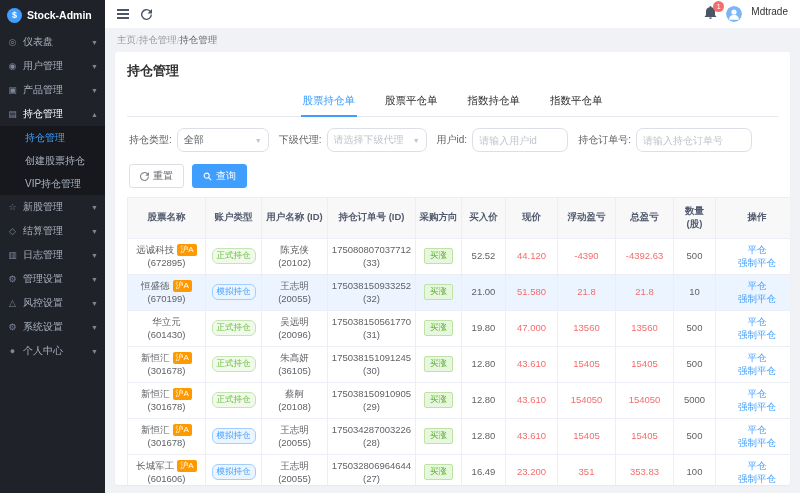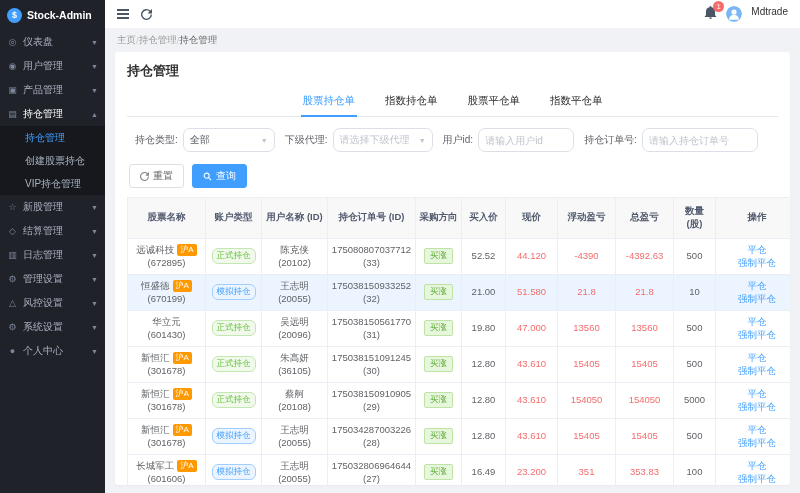--- a/index.html
+++ b/index.html
@@ -41,21 +41,21 @@
   .content{flex:1;padding:0 10px 8px;overflow:hidden}
   .card{background:#fff;border-radius:3px;height:100%;padding:8px 12px;overflow:hidden;box-shadow:0 1px 2px rgba(0,0,0,.04)}
   .page-title{font-size:13px;font-weight:bold;color:#303133;padding:2px 0 9px}
 
   .tabs{display:flex;justify-content:center;gap:26px;border-bottom:1px solid #e4e7ed;margin-bottom:11px}
   .tab{padding:5px 2px 7px;font-size:10.5px;color:#303133;cursor:pointer;border-bottom:2px solid transparent;margin-bottom:-1px}
   .tab.active{color:#409eff;border-bottom-color:#409eff}
 
   .filters{display:flex;align-items:center;margin:0 0 9px;font-size:10px;color:#606266}
   .f-label{white-space:nowrap;margin:0 5px 0 10px}
-  .f-label:first-child{margin-left:8px}
+  .f-label:first-child{margin-left:2px}
   .ctrl{height:24px;border:1px solid #dcdfe6;border-radius:7px;background:#fff;display:flex;align-items:center;padding:0 6px;font-size:10px;color:#606266;cursor:pointer}
   .ctrl .caret{margin-left:auto;color:#c0c4cc;font-size:7px;padding-left:4px}
   .ctrl.is-placeholder .sel-value{color:#c0c4cc}
   .ctrl input{border:none;outline:none;width:100%;font-size:10px;color:#606266;font-family:inherit;background:transparent}
   .ctrl input::placeholder{color:#c0c4cc}
 
   .btn-row{display:flex;gap:8px;margin:12px 2px 9px}
   .btn{height:24px;padding:0 10px;border:1px solid #dcdfe6;border-radius:3px;background:#fff;font-size:10px;display:inline-flex;align-items:center;gap:4px;color:#606266;cursor:pointer}
   .btn.primary{background:#409eff;border-color:#409eff;color:#fff}
 
@@ -193,22 +193,22 @@
         <span class="sep">/</span>
         <span class="crumb">持仓管理</span>
       </div>
 
     <div class="content">
       <div class="card">
         <div class="page-title">持仓管理</div>
 
         <div class="tabs">
             <div class="tab active">股票持仓单</div>
+            <div class="tab">股票平仓单</div>
             <div class="tab">指数持仓单</div>
-            <div class="tab">股票平仓单</div>
             <div class="tab">指数平仓单</div>
           </div>
 
         <div class="filters">
           <span class="f-label">持仓类型:</span>
           <div class="ctrl" style="width:92px">
             <span class="sel-value">全部</span>
             <span class="caret">▼</span>
           </div>
           <span class="f-label">下级代理:</span>

